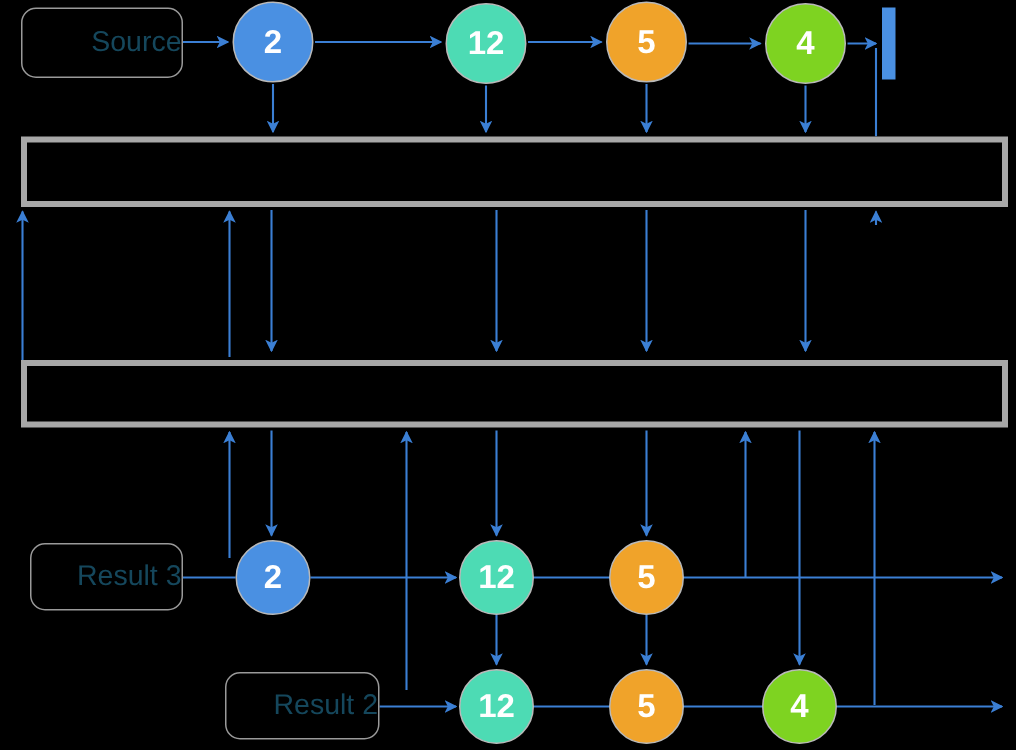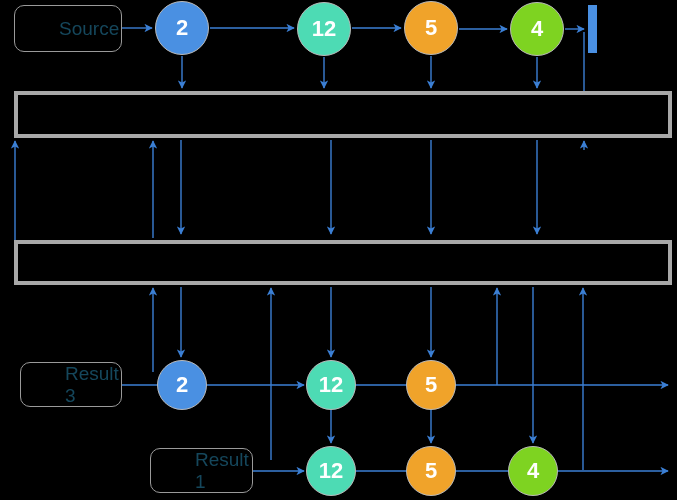--- a/index.html
+++ b/index.html
@@ -38,25 +38,24 @@
     letter-spacing: 0px;
   }
   .label-box {
     position: absolute;
     box-sizing: border-box;
     border: 1px solid #9a9a9a;
     border-radius: 10px;
     background: #000000;
     display: flex;
     align-items: center;
-    justify-content: flex-start;
+    justify-content: flex-end;
     color: #15475c;
     font-size: 19px;
     font-family: "Liberation Sans", sans-serif;
-    padding-left: 44px;
   }
   .bar {
     position: absolute;
     box-sizing: border-box;
     border: 4px solid #a8a8a8;
     background: #000000;
   }
   .blue-bar {
     position: absolute;
     background: #4a90e2;
@@ -128,21 +127,21 @@
 
   <div class="blue-bar" style="left:588px; top:5px; width:9px; height:48px;"></div>
 
   <div class="label-box" style="left:14px; top:5px; width:108px; height:47px;">
     <span>Source</span>
   </div>
   <div class="label-box" style="left:20px; top:362px; width:102px; height:45px;">
     <span>Result 3</span>
   </div>
   <div class="label-box" style="left:150px; top:448px; width:103px; height:45px;">
-    <span>Result 1</span>
+    <span>Result 2</span>
   </div>
 
   <div class="node" style="left:155px; top:1px; width:54px; height:54px; background:#4a90e2;">
     <span>2</span>
   </div>
   <div class="node" style="left:297px; top:2px; width:54px; height:54px; background:#4ddbb4;">
     <span>12</span>
   </div>
   <div class="node" style="left:404px; top:1px; width:54px; height:54px; background:#f0a32a;">
     <span>5</span>

